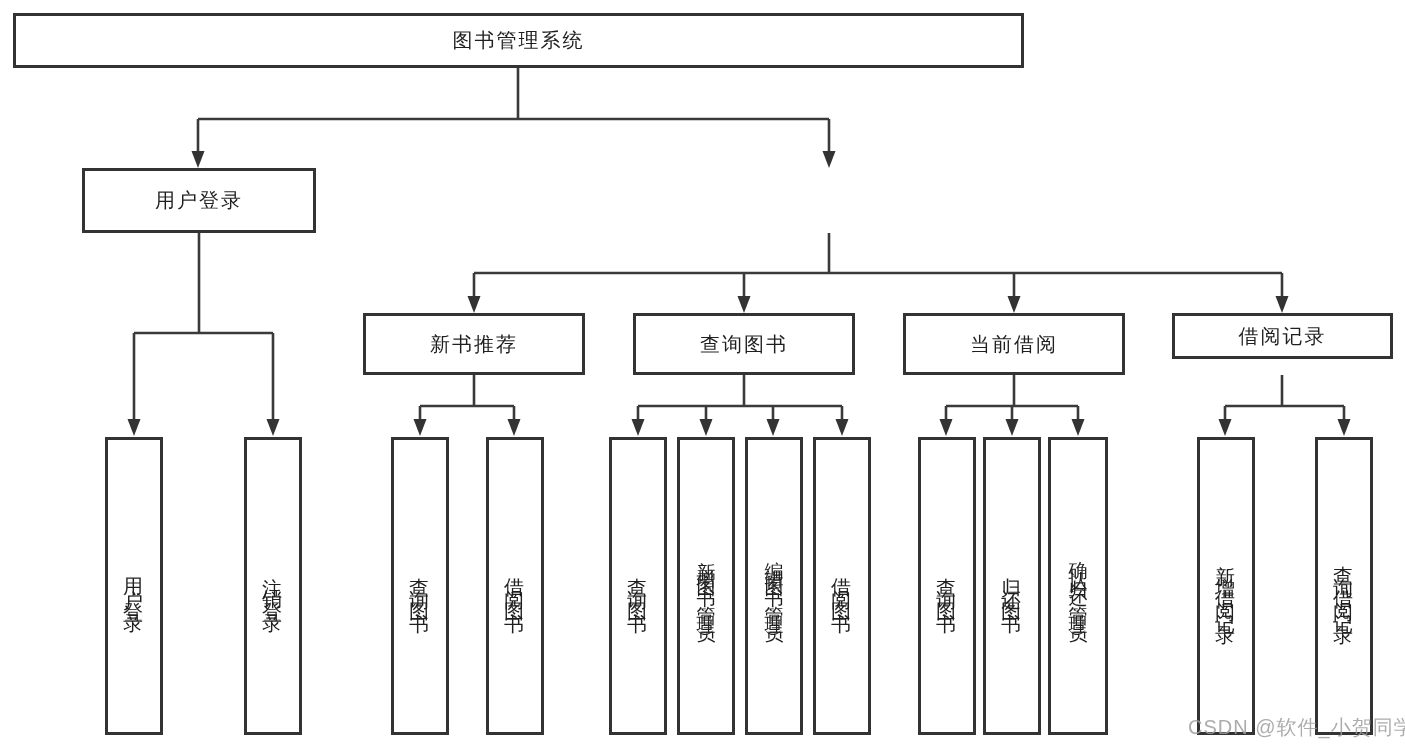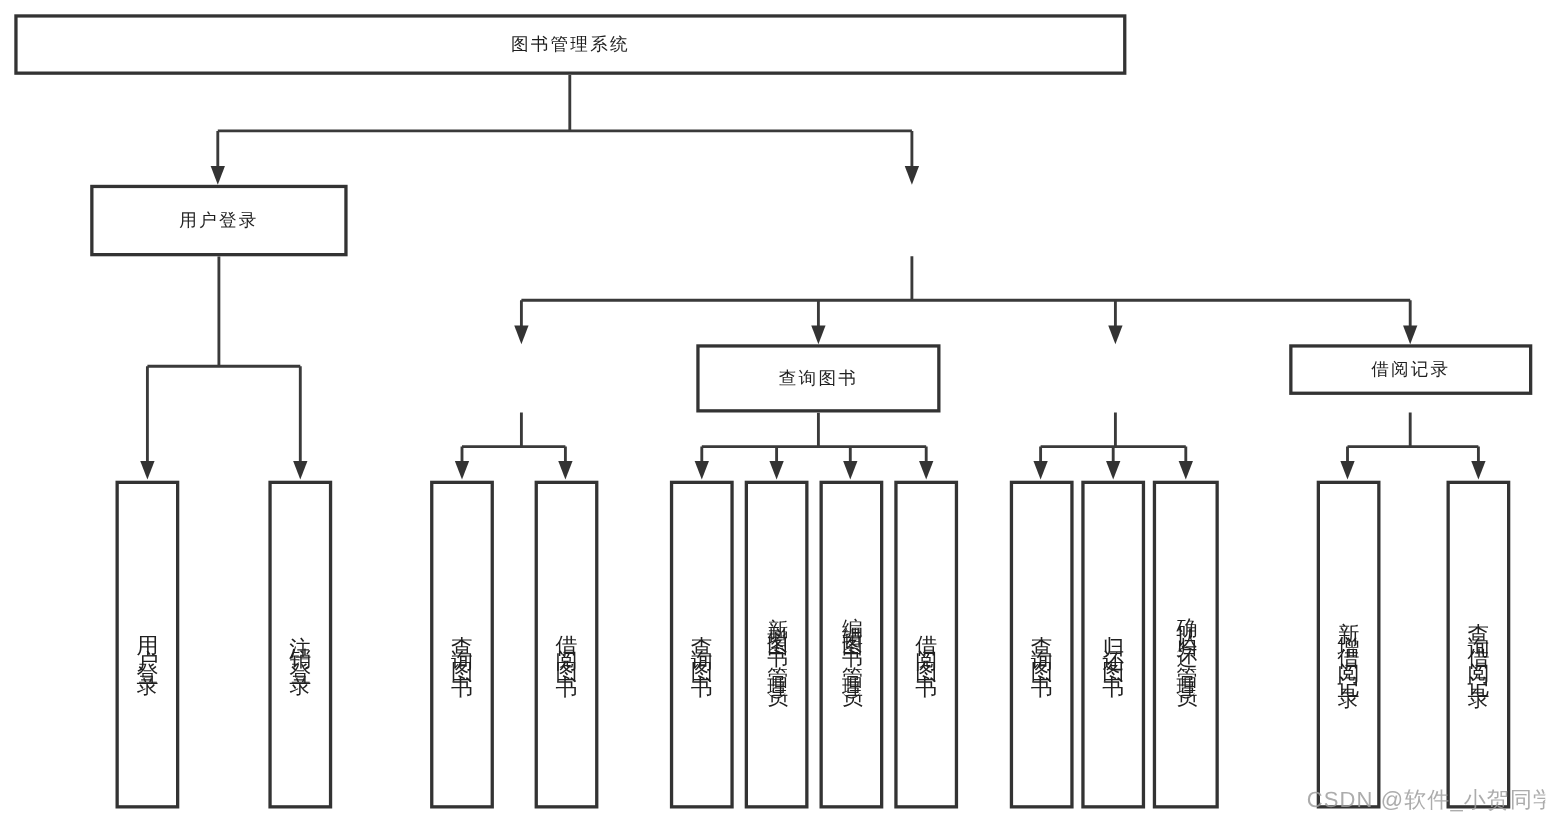--- a/index.html
+++ b/index.html
@@ -12,21 +12,21 @@
     overflow:hidden;
   }
   .node{
     position:absolute;
     box-sizing:border-box;
     border:3px solid #333333;
     background:#ffffff;
     display:flex;
     align-items:center;
     justify-content:center;
-    font-size:16px;
+    font-size:20px;
     letter-spacing:2px;
     color:#1f1f1f;
     z-index:2;
   }
   .leaf{
     position:absolute;
     box-sizing:border-box;
     border:3px solid #333333;
     background:#ffffff;
     width:58px;height:298px;
@@ -108,22 +108,28 @@
   </svg>
 
   <div class="node" style="left:13px;top:13px;width:1011px;height:55px;">
     <span>图书管理系统</span>
   </div>
 
   <div class="node" style="left:82px;top:168px;width:234px;height:65px;">
     <span>用户登录</span>
   </div>
 
+  <div class="node" style="left:363px;top:313px;width:222px;height:62px;">
+    <span>新书推荐</span>
+  </div>
   <div class="node" style="left:633px;top:313px;width:222px;height:62px;">
     <span>查询图书</span>
+  </div>
+  <div class="node" style="left:903px;top:313px;width:222px;height:62px;">
+    <span>当前借阅</span>
   </div>
   <div class="node" style="left:1172px;top:313px;width:221px;height:46px;">
     <span>借阅记录</span>
   </div>
 
   <div class="leaf" style="left:105px;top:437px;">
     <span>用户登录</span>
   </div>
   <div class="leaf" style="left:244px;top:437px;">
     <span>注销登录</span>

